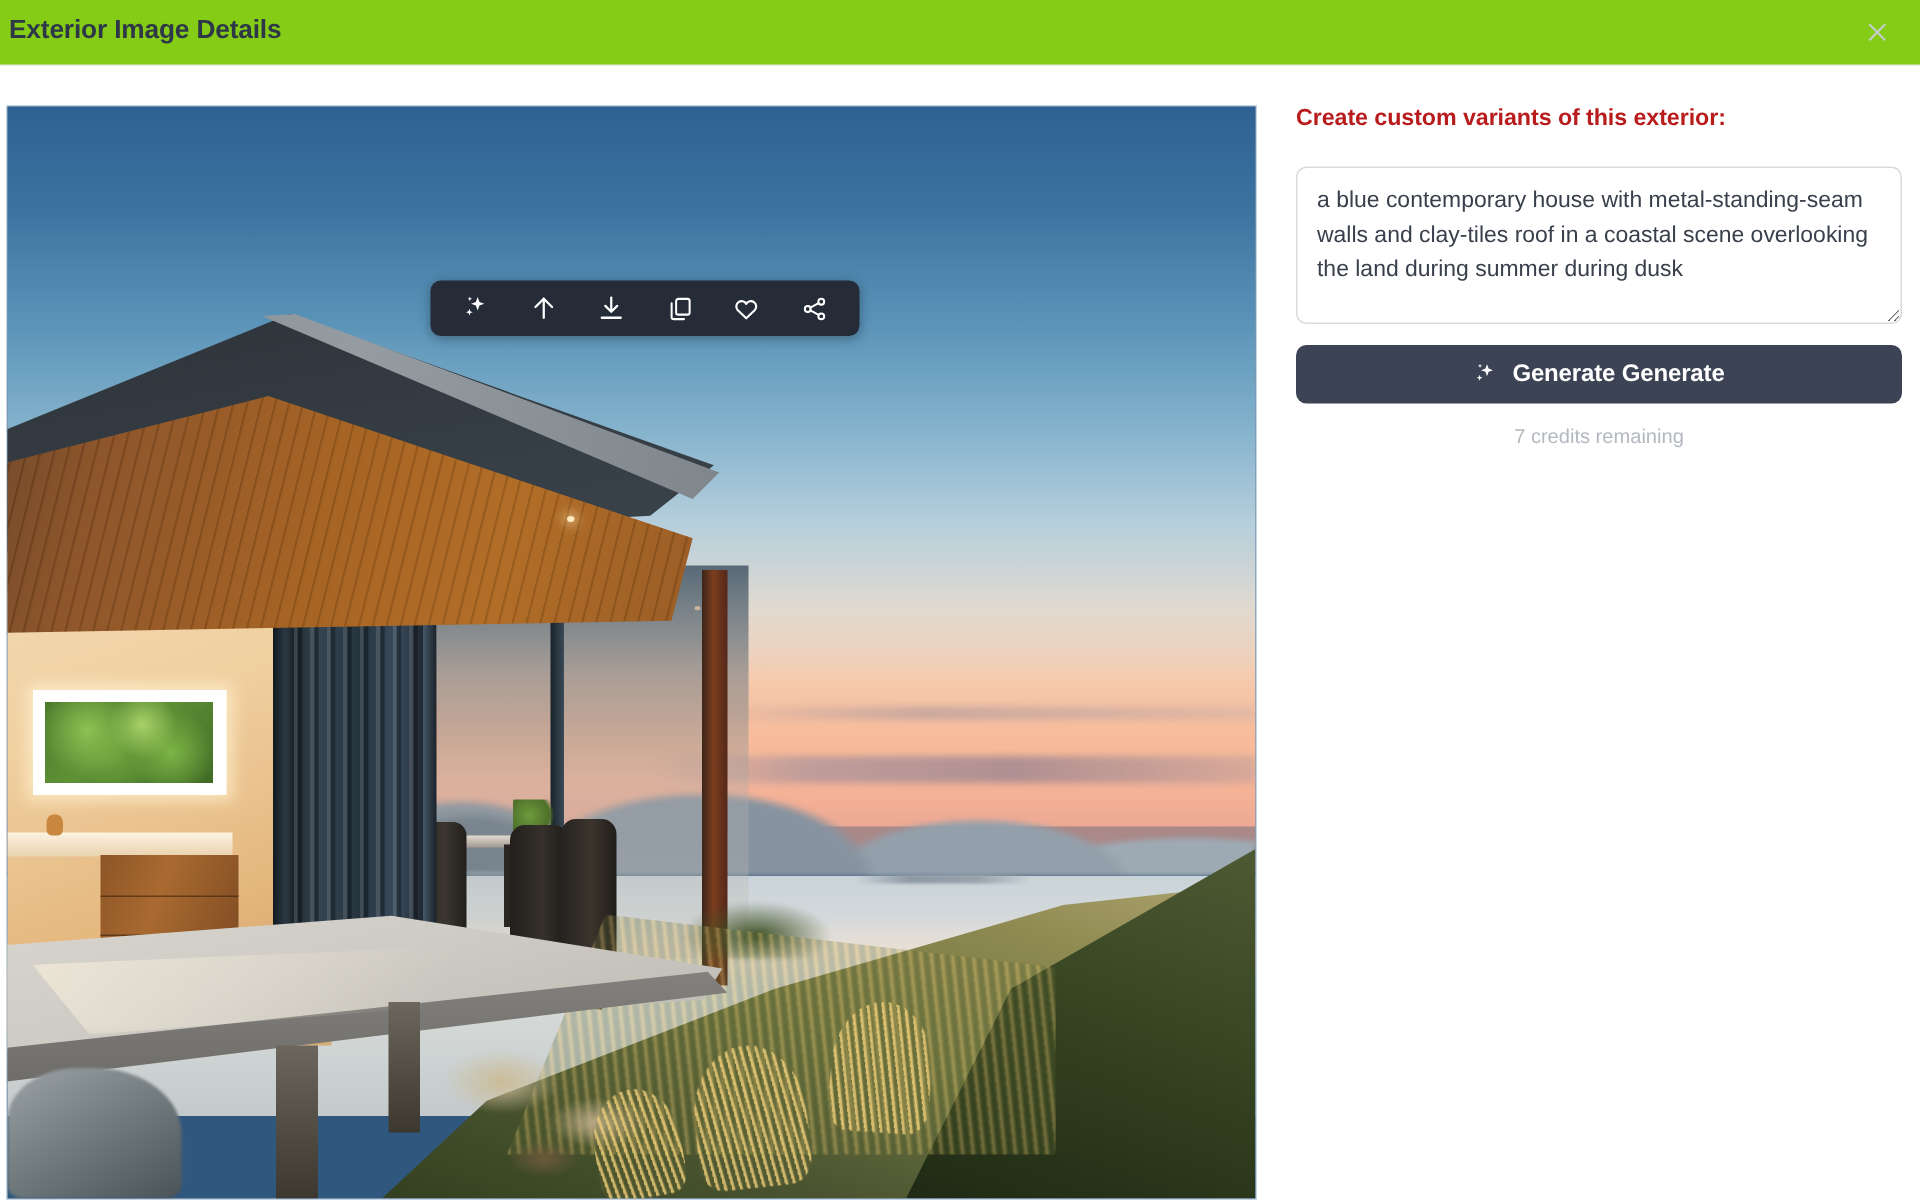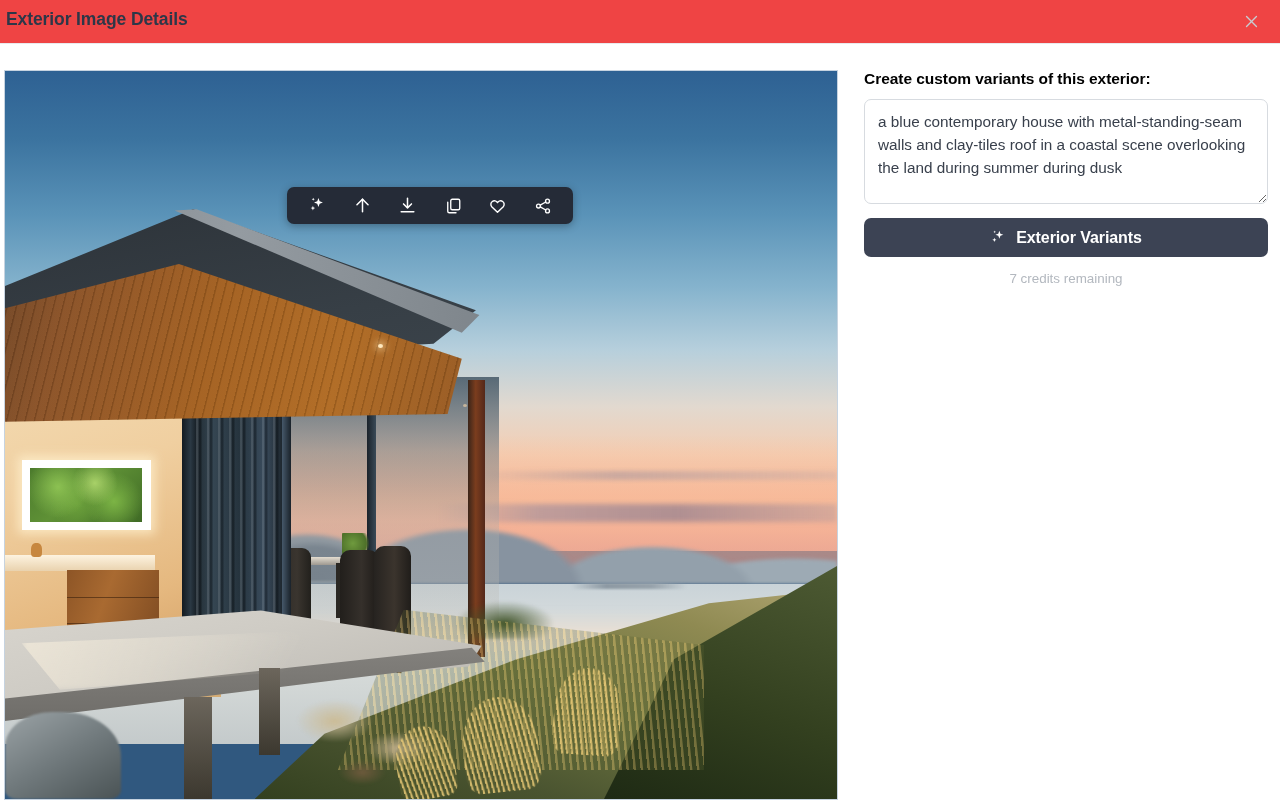--- a/index.html
+++ b/index.html
@@ -13,21 +13,21 @@
     -webkit-font-smoothing: antialiased;
   }
 
   
   .modal-header {
     position: absolute;
     left: 0; top: 0;
     width: 1280px;
     height: 44px;
     border-bottom: 1px solid #e8eaed;
-    background: #ef4444;
+    background: #84cc16;
   }
   .modal-title {
     position: absolute;
     left: 6px; top: 9px;
     font-size: 17.5px;
     font-weight: 700;
     letter-spacing: -0.1px;
     color: #2d3748;
   }
   .close-btn {
@@ -499,23 +499,23 @@
 
   
   .side-panel {
     position: absolute;
     left: 864px; top: 70px;
     width: 404px;
   }
   .panel-label {
     font-size: 15.5px;
     font-weight: 700;
-    color: #000000;
+    color: #b91c1c;
     letter-spacing: -0.05px;
-    margin-bottom: 11px;
+    margin-bottom: 23px;
   }
   .prompt-box {
     display: block;
     width: 404px;
     height: 105px;
     padding: 11px 13px;
     font-family: "Liberation Sans", sans-serif;
     font-size: 15.3px;
     line-height: 22.8px;
     color: #39404c;
@@ -698,17 +698,17 @@
   <textarea class="prompt-box" placeholder="Describe the variant you want to create..." style="">a blue contemporary house with metal-standing-seam walls and clay-tiles roof in a coastal scene overlooking the land during summer during dusk</textarea>
 
   <button class="generate-btn">
     <span>
       <svg width="17" height="17" viewBox="0 0 24 24" fill="currentColor">
         <path d="M13.2 2.6l1.5 4.1 4.1 1.5-4.1 1.5-1.5 4.1-1.5-4.1-4.1-1.5 4.1-1.5z"></path>
         <path d="M6.2 12.4l.8 2.1 2.1.8-2.1.8-.8 2.1-.8-2.1-2.1-.8 2.1-.8z"></path>
         <path d="M6.6 2.2l.5 1.4 1.4.5-1.4.5-.5 1.4-.5-1.4-1.4-.5 1.4-.5z"></path>
       </svg>
     </span>
-    <span>Exterior Variants</span>
+    <span>Generate Generate</span>
   </button>
 
   <div class="credits">7 credits remaining</div>
 </div>
 
 </body></html>

